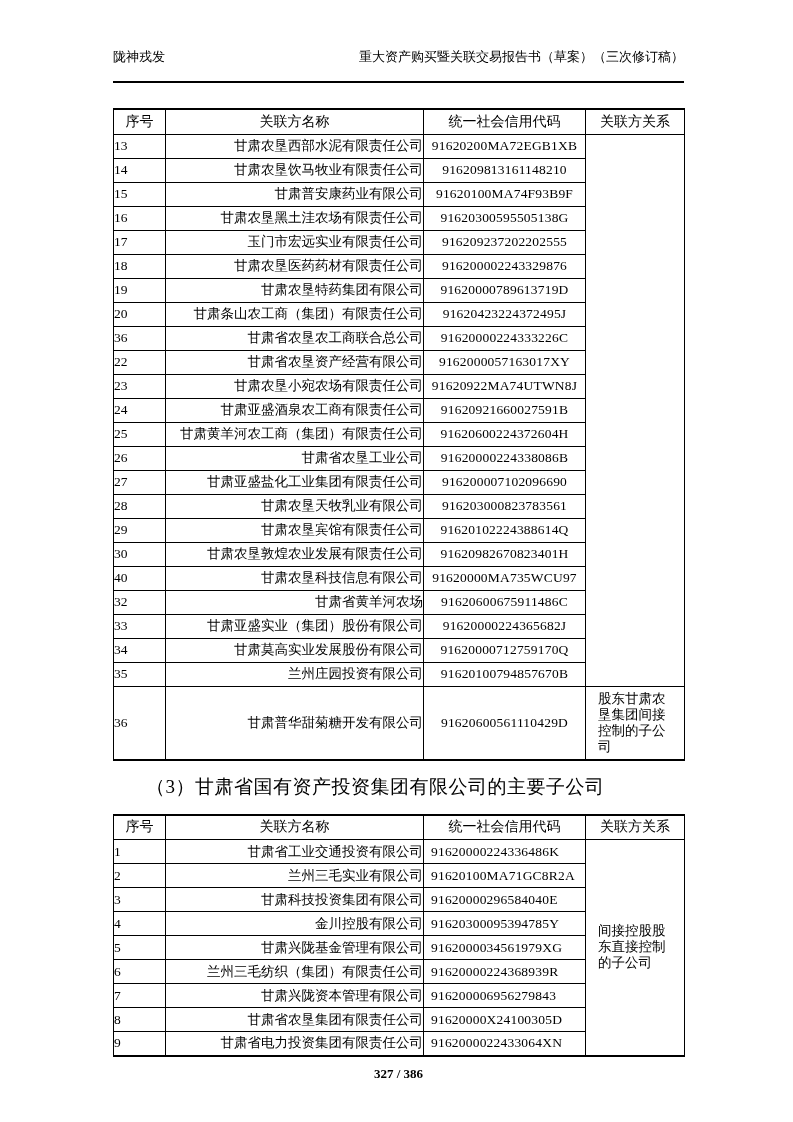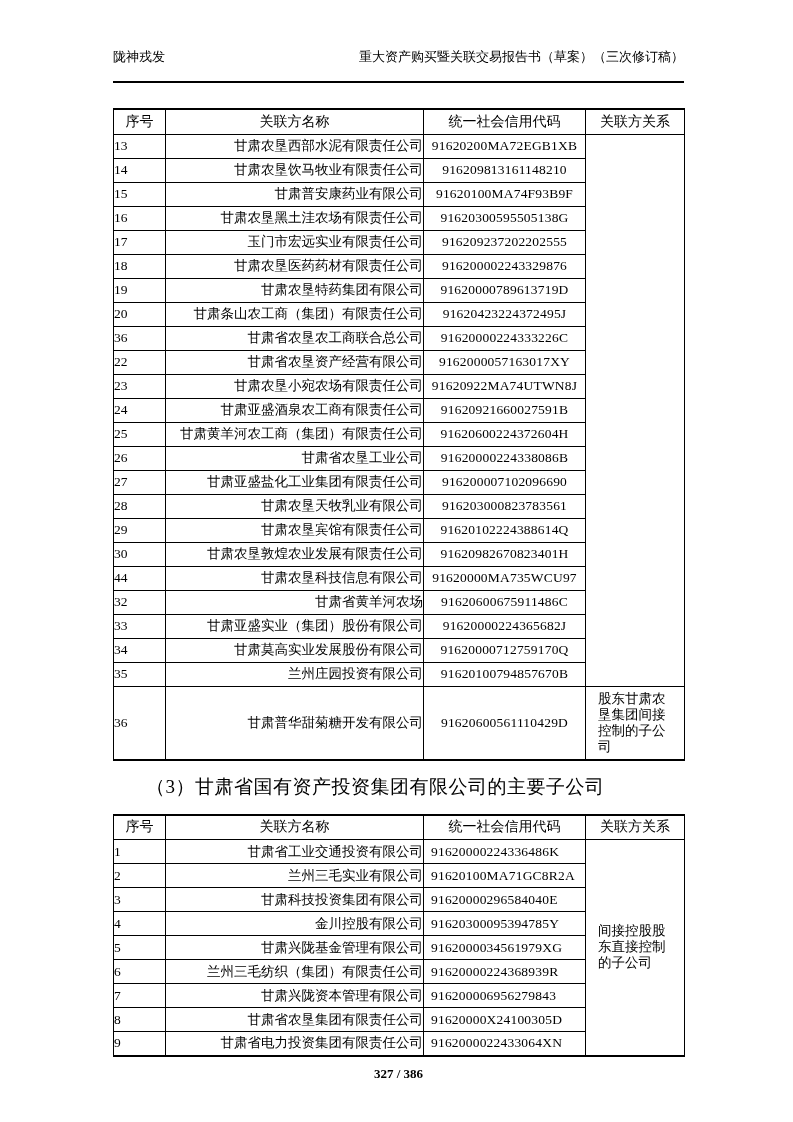--- a/index.html
+++ b/index.html
@@ -188,21 +188,21 @@
             <td class="cell-no">29</td>
             <td class="cell-name">甘肃农垦宾馆有限责任公司</td>
             <td class="cell-code">91620102224388614Q</td>
           </tr>
           <tr>
             <td class="cell-no">30</td>
             <td class="cell-name">甘肃农垦敦煌农业发展有限责任公司</td>
             <td class="cell-code">91620982670823401H</td>
           </tr>
           <tr>
-            <td class="cell-no">44</td>
+            <td class="cell-no">40</td>
             <td class="cell-name">甘肃农垦科技信息有限公司</td>
             <td class="cell-code">91620000MA735WCU97</td>
           </tr>
           <tr>
             <td class="cell-no">32</td>
             <td class="cell-name">甘肃省黄羊河农场</td>
             <td class="cell-code">91620600675911486C</td>
           </tr>
           <tr>
             <td class="cell-no">33</td>

